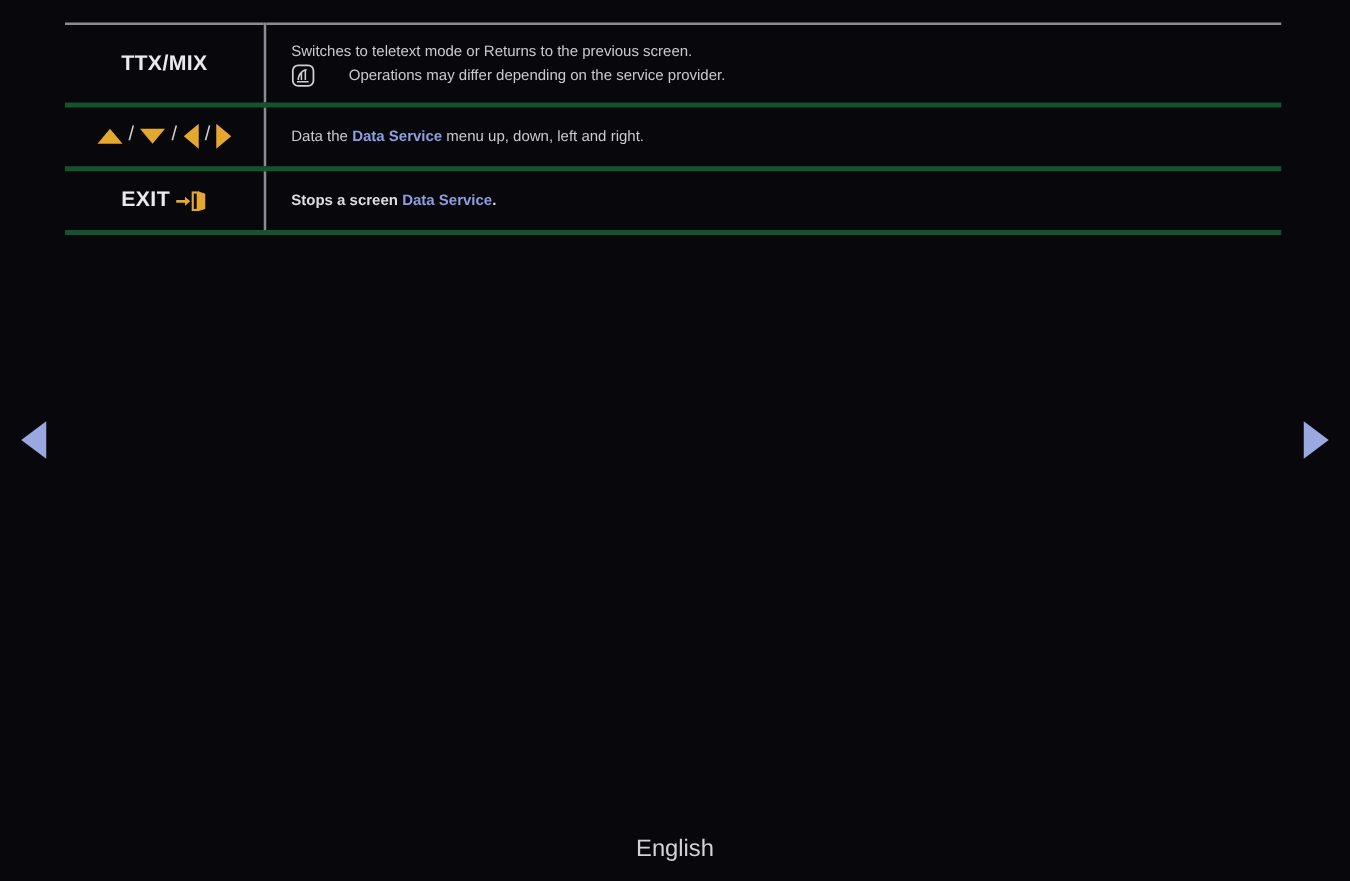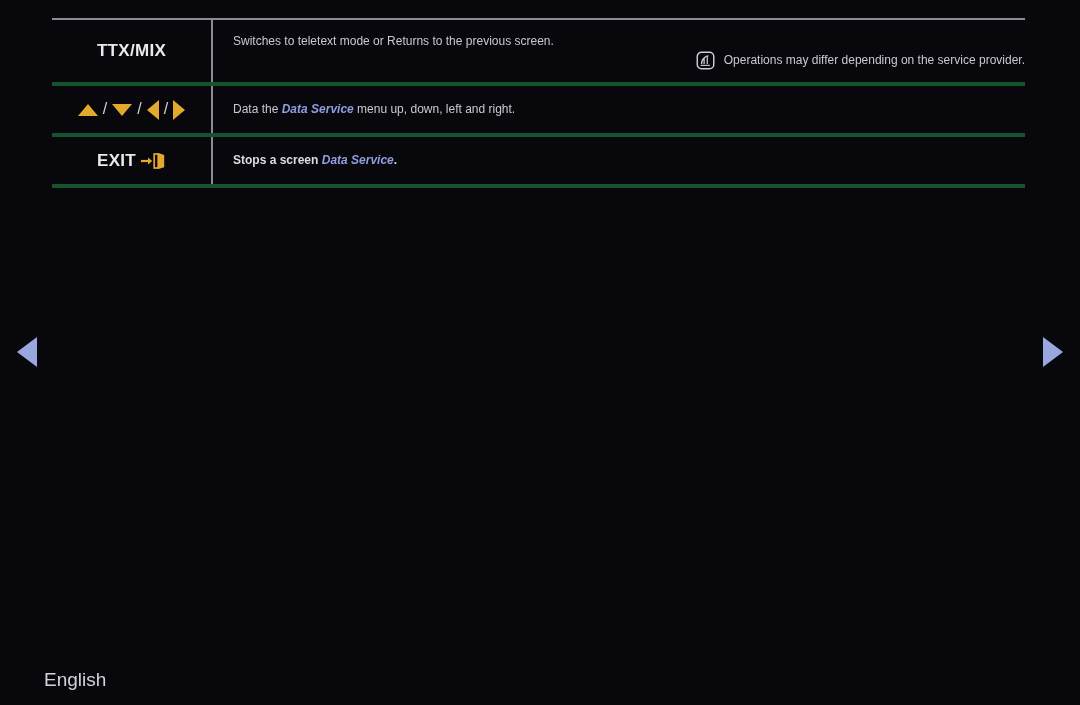--- a/index.html
+++ b/index.html
@@ -58,27 +58,25 @@
 
   .desc-line {
     font-size: 12px;
     color: #c9c9d0;
     line-height: 1.55;
     white-space: nowrap;
   }
   .desc-line.note {
     display: flex;
     align-items: center;
-    gap: 9px;
-    justify-content: flex-end;
+    gap: 27px;
   }
   .hl {
     color: #8e9ee0;
     font-weight: bold;
-    font-style: italic;
   }
   .bold-desc {
     font-weight: bold;
     color: #dcdce2;
   }
 
   
   .row-ttx td { height: 62px; }
   .row-arrows td { height: 47px; }
   .row-enter td { height: 47px; }
@@ -169,24 +167,23 @@
     border-bottom: 15px solid transparent;
     border-left: 20px solid #9aa8e0;
   }
 
   
   .footer-lang {
     position: absolute;
     left: 0;
     right: 0;
     top: 669px;
-    text-align: left;
+    text-align: center;
     font-size: 19px;
     color: #d2d2d8;
-    padding-left: 44px;
   }
 </style>
 </head>
 <body>
 
 <table class="key-table">
   <tbody>
 
     <tr class="row-ttx">
       <td class="col-key">

